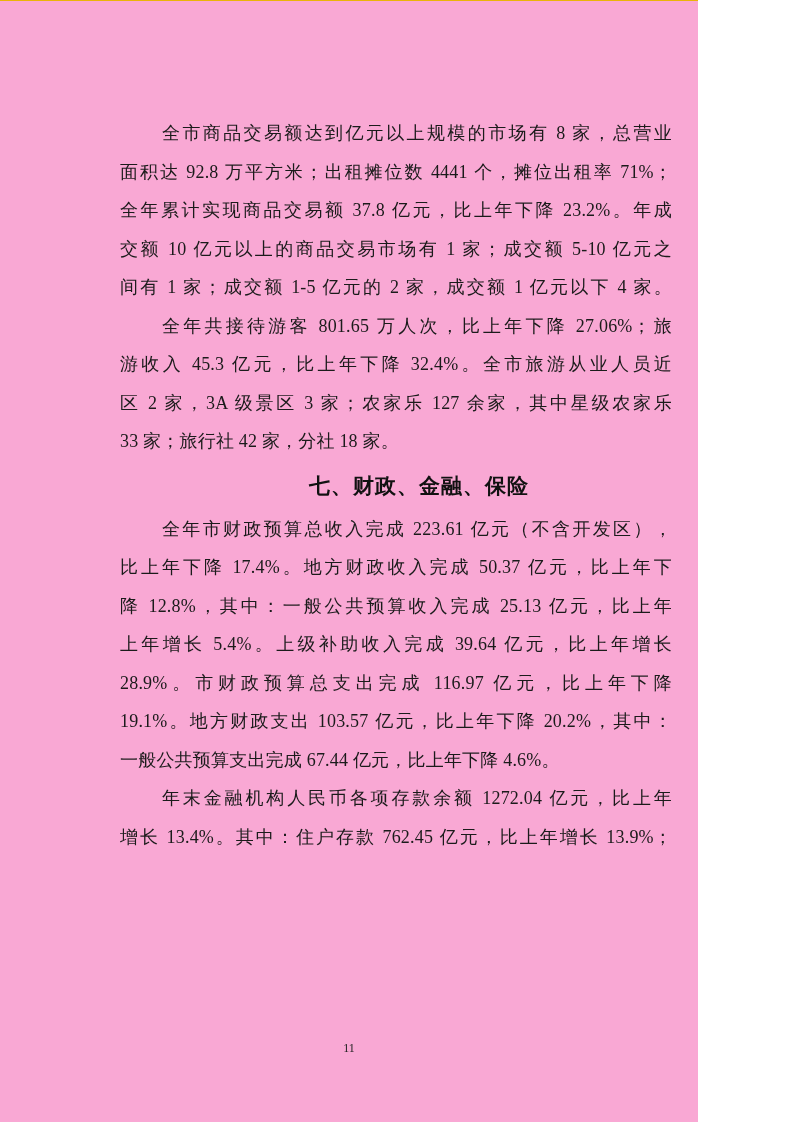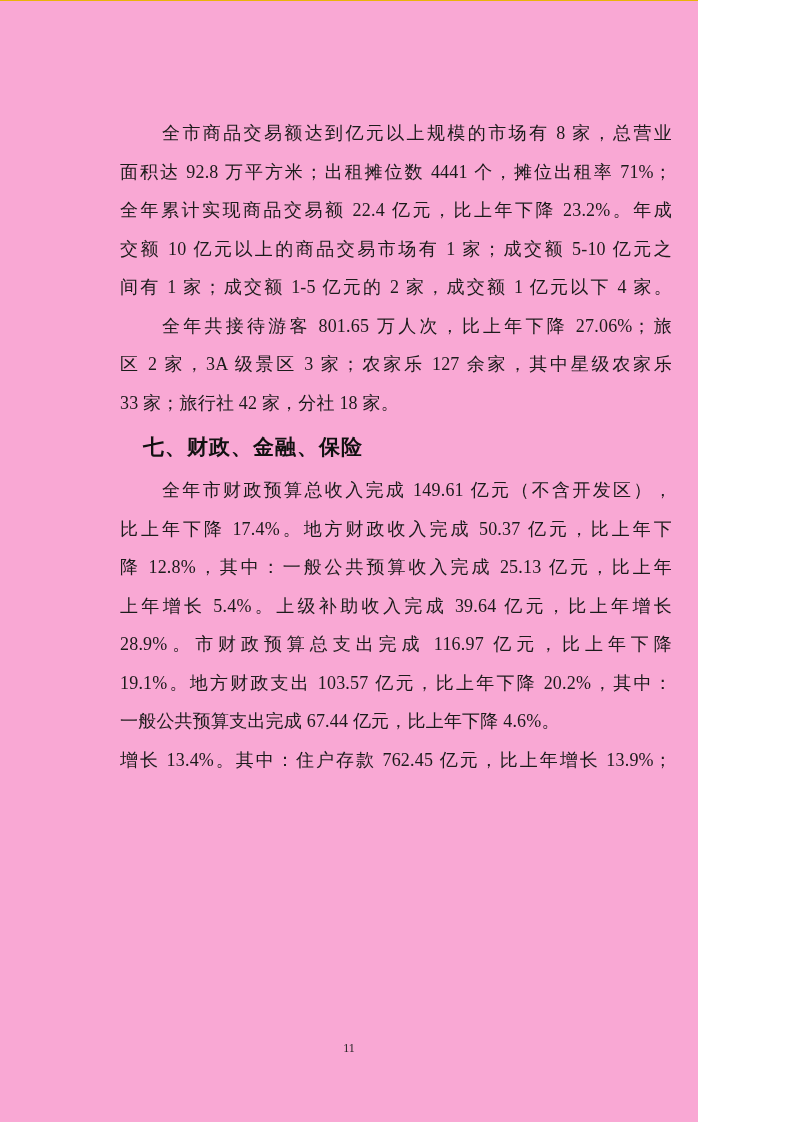--- a/index.html
+++ b/index.html
@@ -42,20 +42,21 @@
   .line.indent {
     text-indent: 42px;
   }
   .heading {
     height: 49px;
     line-height: 49px;
     font-family: "Liberation Sans", "DejaVu Sans", sans-serif;
     font-weight: bold;
     font-size: 21px;
     color: #111111;
+    text-align: center;
     transform: translateX(23px);
     letter-spacing: 1px;
   }
   .page-number {
     position: absolute;
     left: 0;
     right: 0;
     top: 1040px;
     text-align: center;
     font-size: 12px;
@@ -64,37 +65,39 @@
   }
 </style>
 </head>
 <body>
 
 <div class="page">
   <div class="doc-body">
       <div class="paragraph">
         <div class="line indent just">全市商品交易额达到亿元以上规模的市场有 8 家，总营业</div>
         <div class="line just">面积达 92.8 万平方米；出租摊位数 4441 个，摊位出租率 71%；</div>
-        <div class="line just">全年累计实现商品交易额 22.4 亿元，比上年下降 23.2%。年成</div>
+        <div class="line just">全年累计实现商品交易额 37.8 亿元，比上年下降 23.2%。年成</div>
         <div class="line just">交额 10 亿元以上的商品交易市场有 1 家；成交额 5-10 亿元之</div>
         <div class="line just">间有 1 家；成交额 1-5 亿元的 2 家，成交额 1 亿元以下 4 家。</div>
       </div>
       <div class="paragraph">
         <div class="line indent just">全年共接待游客 801.65 万人次，比上年下降 27.06%；旅</div>
+        <div class="line just">游收入 45.3 亿元，比上年下降 32.4%。全市旅游从业人员近</div>
         <div class="line just">区 2 家，3A 级景区 3 家；农家乐 127 余家，其中星级农家乐</div>
         <div class="line">33 家；旅行社 42 家，分社 18 家。</div>
       </div>
       <div class="heading">七、财政、金融、保险</div>
       <div class="paragraph">
-        <div class="line indent just">全年市财政预算总收入完成 149.61 亿元（不含开发区），</div>
+        <div class="line indent just">全年市财政预算总收入完成 223.61 亿元（不含开发区），</div>
         <div class="line just">比上年下降 17.4%。地方财政收入完成 50.37 亿元，比上年下</div>
         <div class="line just">降 12.8%，其中：一般公共预算收入完成 25.13 亿元，比上年</div>
         <div class="line just">上年增长 5.4%。上级补助收入完成 39.64 亿元，比上年增长</div>
         <div class="line just">28.9%。市财政预算总支出完成 116.97 亿元，比上年下降</div>
         <div class="line just">19.1%。地方财政支出 103.57 亿元，比上年下降 20.2%，其中：</div>
         <div class="line">一般公共预算支出完成 67.44 亿元，比上年下降 4.6%。</div>
       </div>
       <div class="paragraph">
+        <div class="line indent just">年末金融机构人民币各项存款余额 1272.04 亿元，比上年</div>
         <div class="line just">增长 13.4%。其中：住户存款 762.45 亿元，比上年增长 13.9%；</div>
       </div>
     </div>
   <div class="page-number">11</div>
 </div>
 
 </body></html>

